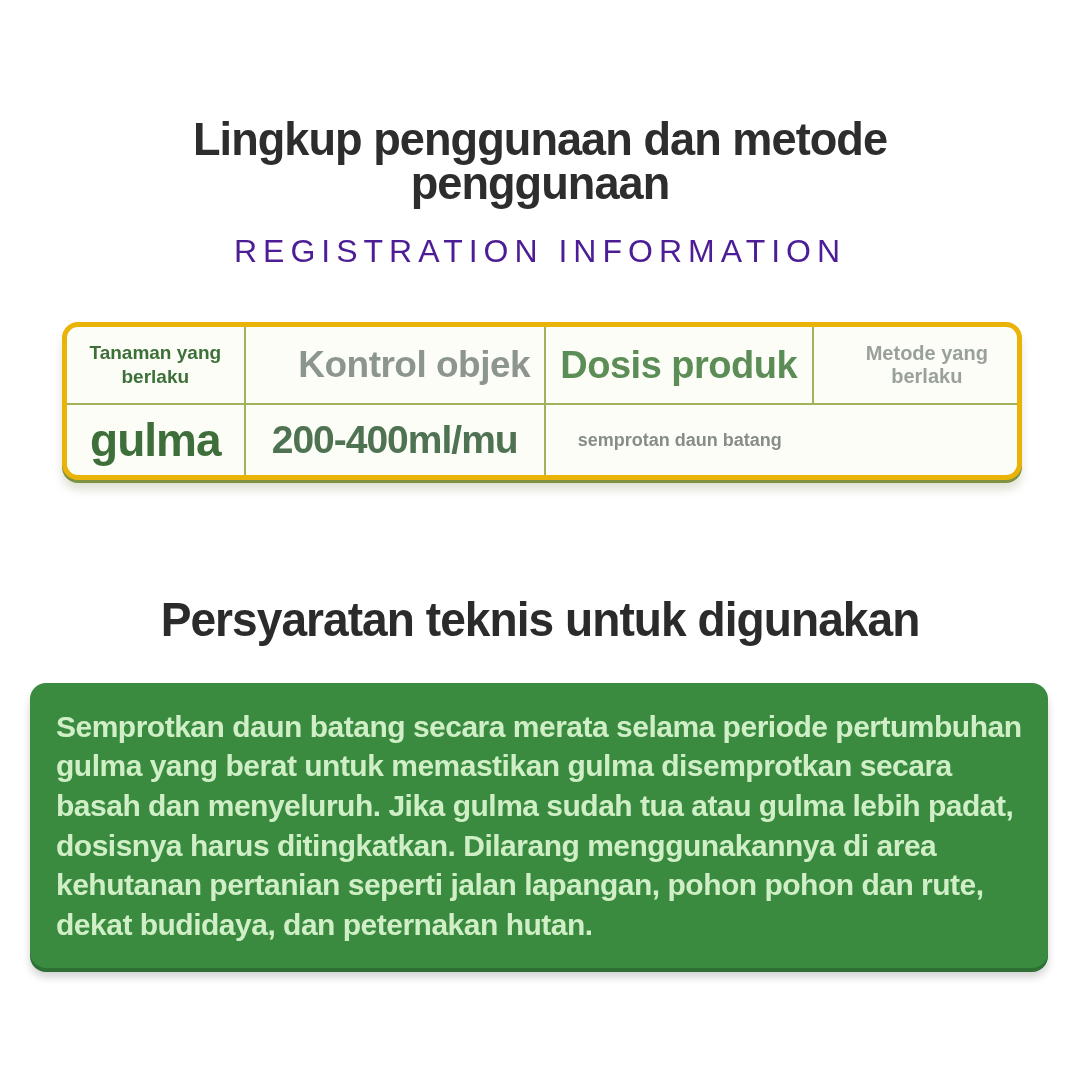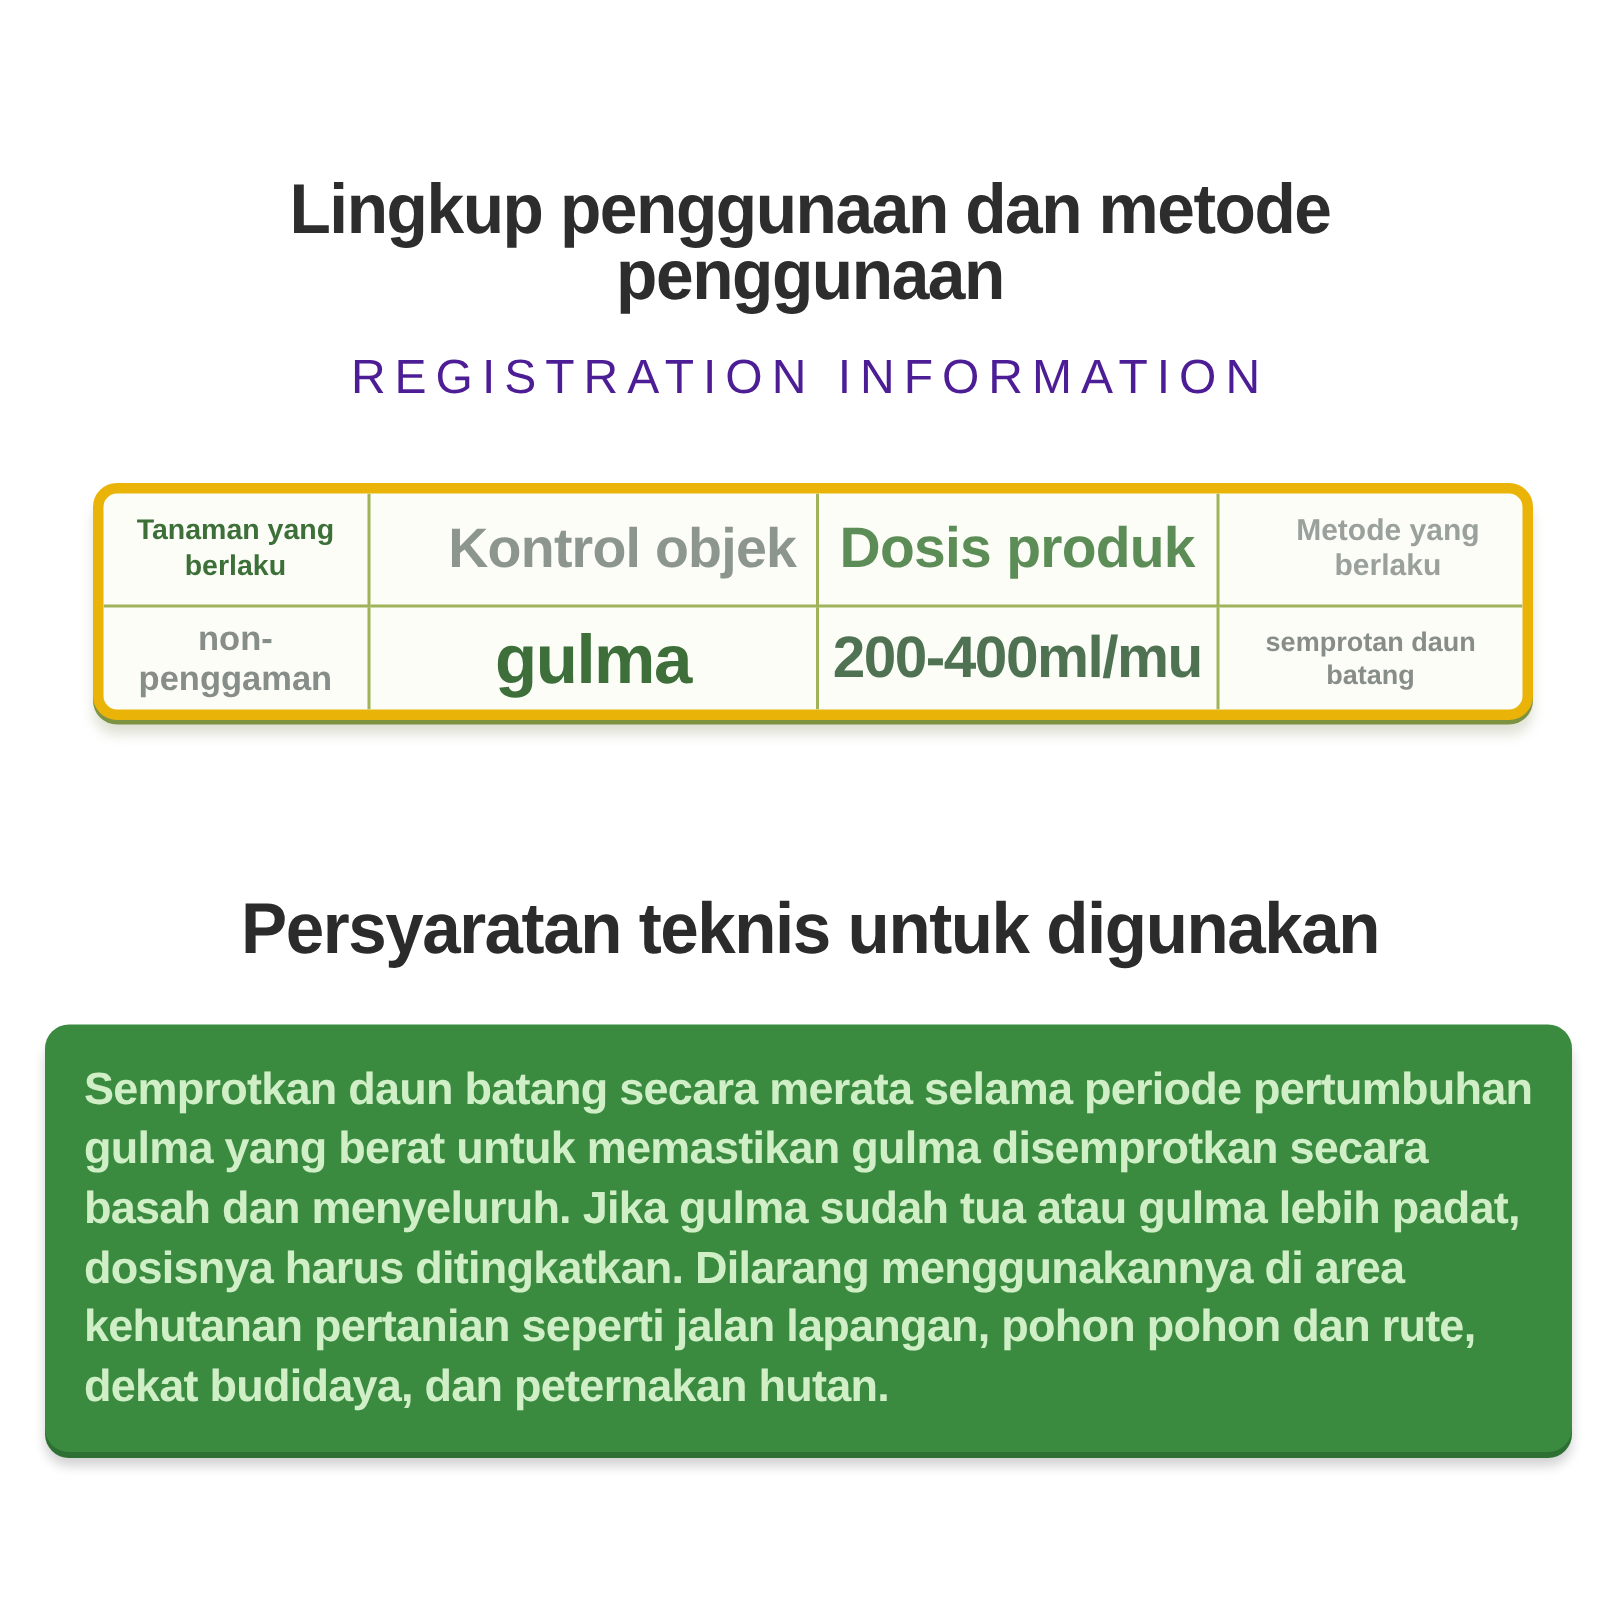--- a/index.html
+++ b/index.html
@@ -48,21 +48,21 @@
   .reg-table {
     position: absolute;
     left: 62px;
     top: 322px;
     width: 960px;
     height: 158px;
     display: grid;
     grid-template-columns: 18.8% 31.6% 28.2% 21.4%;
     grid-template-rows: 53% 47%;
     background: #fbfdf6;
-    border: 7px solid #eab308;
+    border: 5px solid #eab308;
     border-radius: 16px;
     box-shadow: 0 3px 0 #7e9342, 0 10px 8px rgba(130, 140, 90, 0.25);
     box-sizing: border-box;
     overflow: hidden;
   }
   .cell {
     display: flex;
     align-items: center;
     justify-content: center;
     text-align: center;
@@ -169,21 +169,20 @@
   <h1 class="main-title">Lingkup penggunaan dan metode penggunaan</h1>
 
   <div class="subtitle">REGISTRATION INFORMATION</div>
 
   <div class="reg-table">
     <div class="cell header-row th-small-green">Tanaman yang berlaku</div>
     <div class="cell header-row th-big-gray">Kontrol objek</div>
     <div class="cell header-row th-big-green">Dosis produk</div>
     <div class="cell header-row last-col th-small-gray">Metode yang berlaku</div>
 
-    <div class="cell td-gray">non-penggaman</div>
     <div class="cell td-big-green">gulma</div>
     <div class="cell td-dose">200-400ml/mu</div>
     <div class="cell last-col td-gray-bold">semprotan daun batang</div>
   </div>
 
   <h2 class="section-title">Persyaratan teknis untuk digunakan</h2>
 
   <div class="green-box">
     <p>Semprotkan daun batang secara merata selama periode pertumbuhan gulma yang berat untuk memastikan gulma disemprotkan secara basah dan menyeluruh. Jika gulma sudah tua atau gulma lebih padat, dosisnya harus ditingkatkan. Dilarang menggunakannya di area kehutanan pertanian seperti jalan lapangan, pohon pohon dan rute, dekat budidaya, dan peternakan hutan.</p>
   </div>

